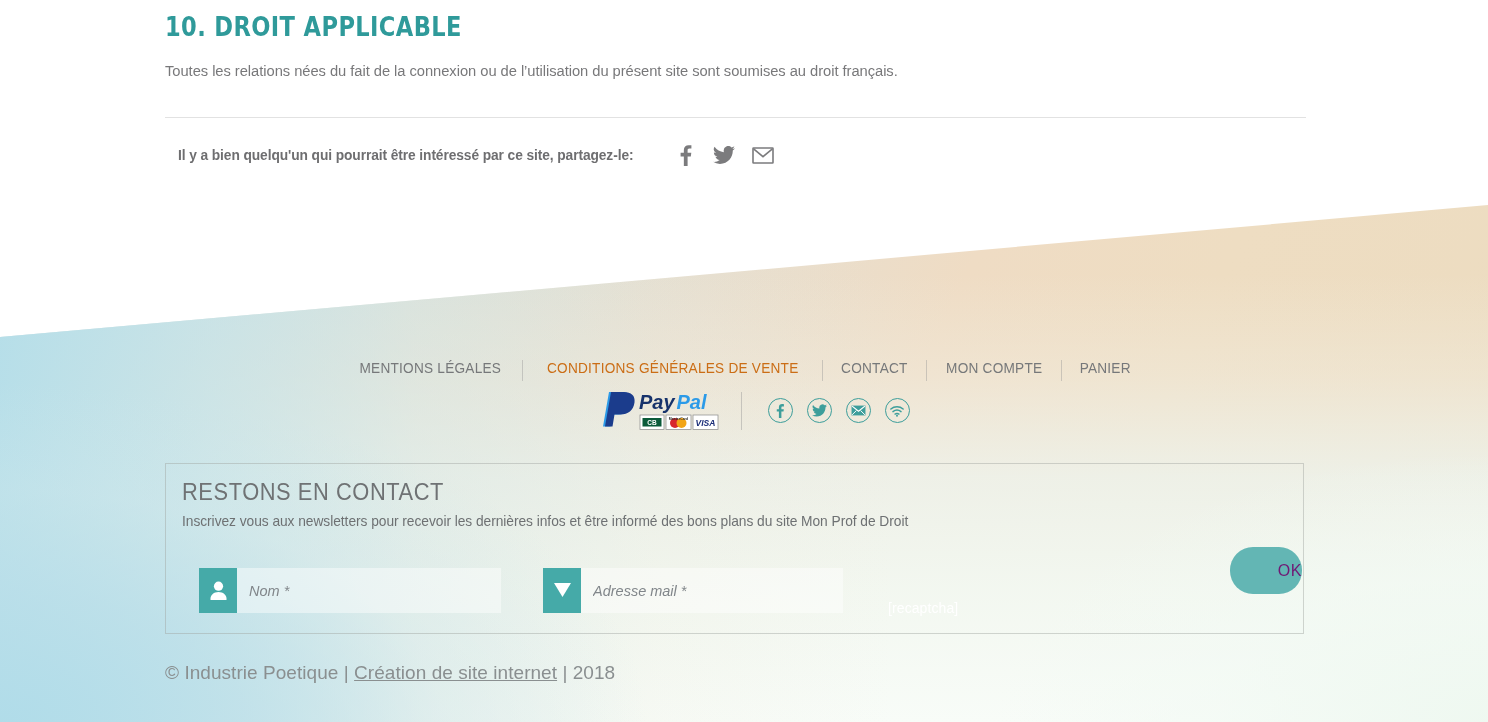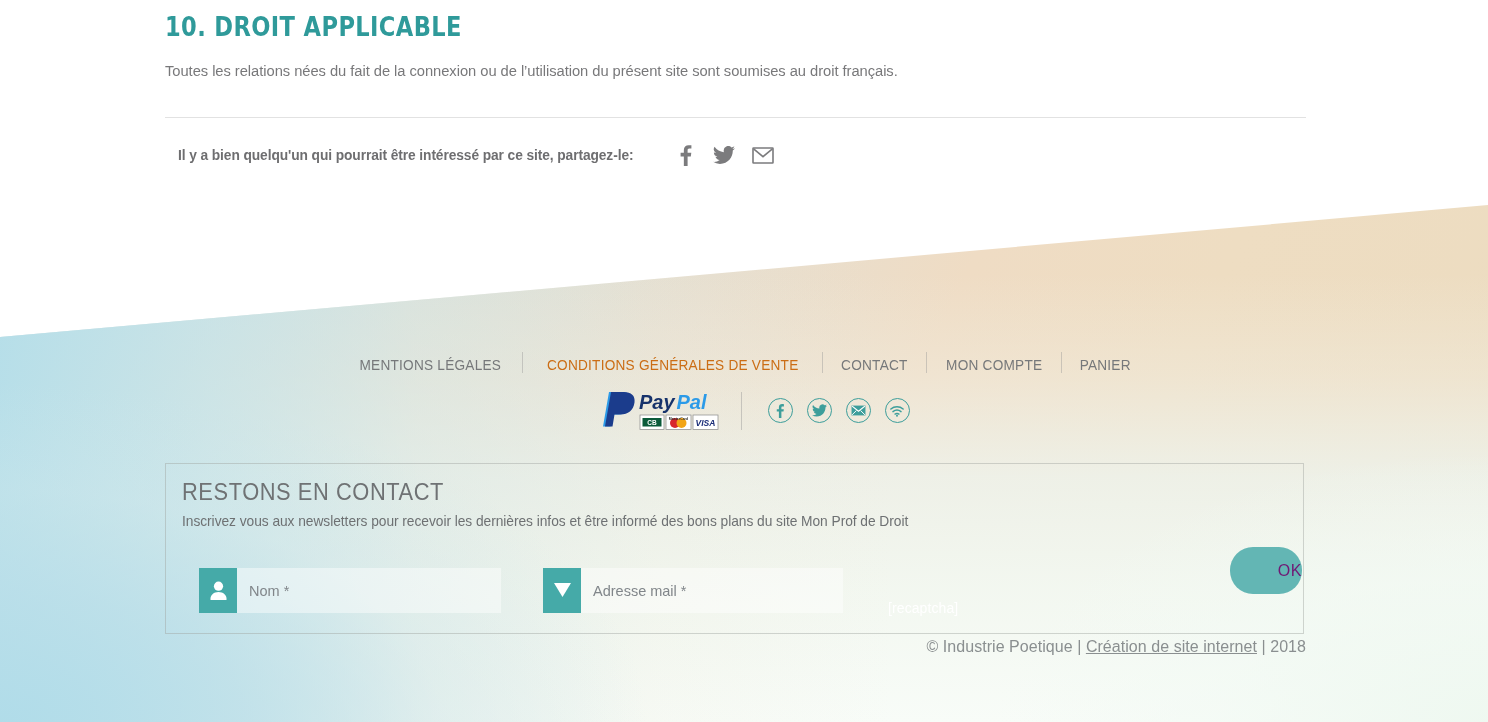--- a/index.html
+++ b/index.html
@@ -165,25 +165,25 @@
     color: #7b7b7d;
     cursor: pointer;
   }
   .share-icon:first-of-type { margin-left: 20px; }
   .share-icon svg { display: block; }
 
   
   #footer-nav {
     position: absolute;
     left: 0;
-    top: 352px;
+    top: 360px;
     width: 1488px;
     display: flex;
     justify-content: center;
-    align-items: flex-end;
+    align-items: flex-start;
   }
   .nav-item {
     font-family: "Liberation Sans Narrow", "Liberation Sans", sans-serif;
     font-size: 14.5px;
     color: #76787a;
     letter-spacing: 0.25px;
     padding: 0 16px;
     white-space: nowrap;
     cursor: pointer;
     text-decoration: none;
@@ -291,20 +291,21 @@
   .field-input {
     flex: 1 1 auto;
     background: rgba(255,255,255,0.45);
     border: none;
     outline: none;
     font-family: "Liberation Sans Narrow", "Liberation Sans", sans-serif;
     font-size: 14.5px;
     color: #6e7173;
     padding: 0 12px;
     box-sizing: border-box;
+    font-style: italic;
   }
   .field-input::placeholder {
     color: #81868a;
     opacity: 1;
   }
 
   #recaptcha-text {
     position: absolute;
     left: 722px;
     top: 136px;
@@ -329,25 +330,25 @@
     letter-spacing: 0.6px;
     cursor: pointer;
     padding: 0;
     text-align: right;
   }
 
   
   #copyright {
     position: absolute;
     left: 165px;
-    top: 638px;
+    top: 662px;
     width: 1141px;
-    text-align: right;
-    font-family: "Liberation Sans Narrow", "Liberation Sans", sans-serif;
-    font-size: 16px;
+    text-align: left;
+    font-family: "Liberation Sans Narrow", "Liberation Sans", sans-serif;
+    font-size: 19px;
     color: #8a8f90;
     letter-spacing: 0.05px;
   }
   #copyright a, #copyright .cr-link {
     color: #8a8f90;
     text-decoration: underline;
     cursor: pointer;
   }
   .cr-piece { display: inline; }
 </style>

